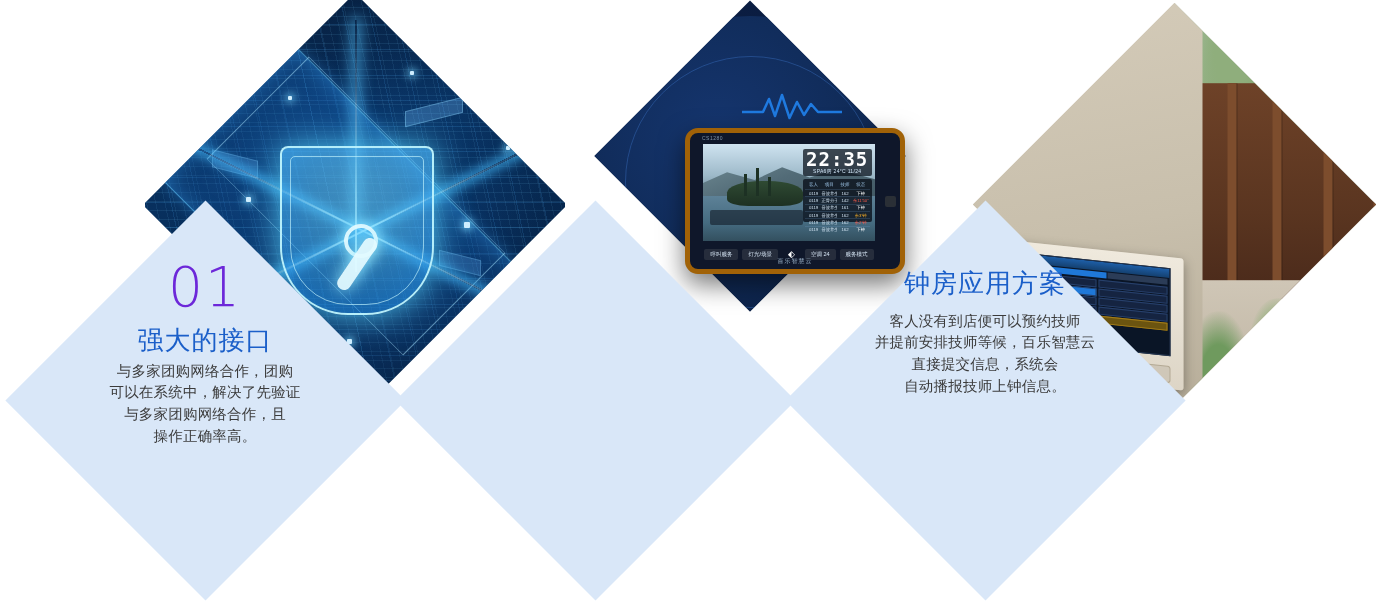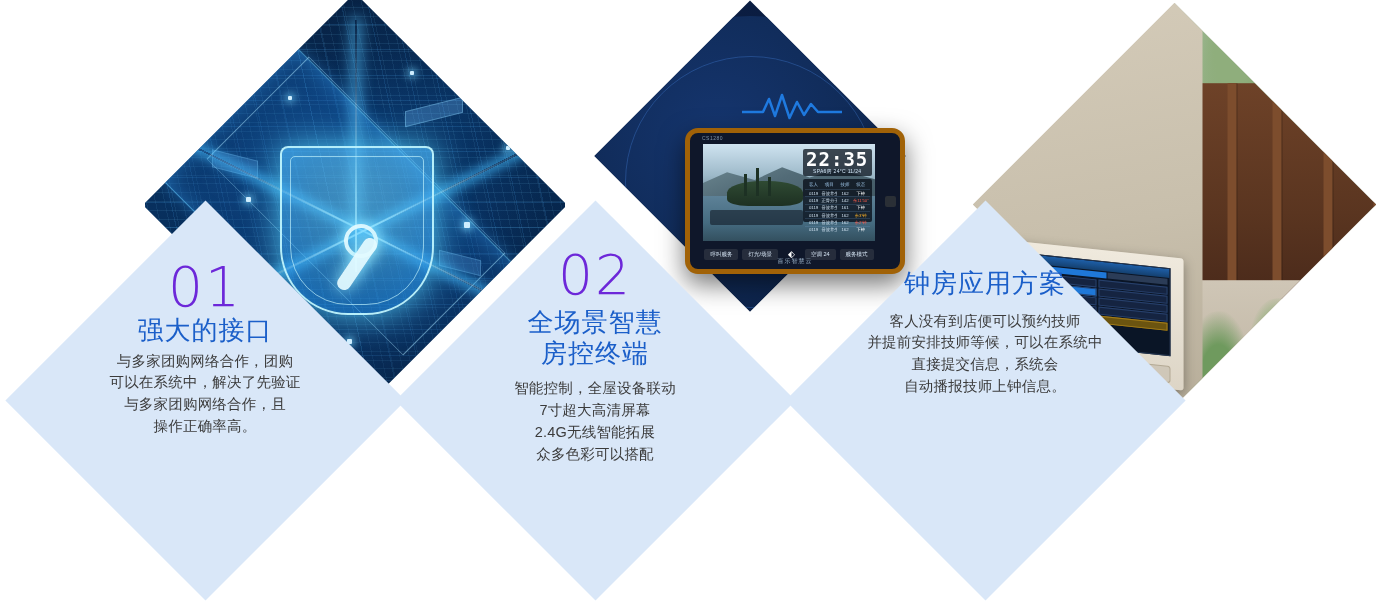--- a/index.html
+++ b/index.html
@@ -359,57 +359,42 @@
           </div>
         </div>
       </div>
     </div>
   </div>
 
   <div class="txt-dia" style="left:64px;top:259px;"></div>
   <div class="txt-wrap" style="left:205px;top:400px;">
     <div class="txt-inner" style="padding-top:60px;">
       <div class="num">01</div>
-      <div class="ttl" style="">
+      <div class="ttl" style="margin-top:10px;">
         <div>强大的接口</div>
       </div>
       <div class="body-txt" style="margin-top:5px;">
         <div>与多家团购网络合作，团购</div>
         <div>可以在系统中，解决了先验证</div>
         <div>与多家团购网络合作，且</div>
         <div>操作正确率高。</div>
       </div>
     </div>
   </div>
 
   <div class="txt-dia" style="left:454px;top:259px;"></div>
-  <div class="txt-wrap" style="left:595px;top:400px;">
-    <div class="txt-inner" style="padding-top:48px;">
-      <div class="num">02</div>
-      <div class="ttl" style="margin-top:4px;">
-        <div>全场景智慧</div>
-        <div>房控终端</div>
-      </div>
-      <div class="body-txt" style="margin-top:10px;">
-        <div>智能控制，全屋设备联动</div>
-        <div>7寸超大高清屏幕</div>
-        <div>2.4G无线智能拓展</div>
-        <div>众多色彩可以搭配</div>
-      </div>
-    </div>
-  </div>
 
   <div class="txt-dia" style="left:844px;top:259px;"></div>
   <div class="txt-wrap" style="left:985px;top:400px;">
     <div class="txt-inner" style="padding-top:58px;">
       <div class="ttl" style="margin-top:10px;">
         <div>钟房应用方案</div>
       </div>
       <div class="body-txt" style="margin-top:12px;">
         <div>客人没有到店便可以预约技师</div>
-        <div>并提前安排技师等候，可以在系统中</div>
+        <div>并提前安排技师等候，百乐智慧云</div>
         <div>直接提交信息，系统会</div>
         <div>自动播报技师上钟信息。</div>
       </div>
     </div>
   </div>
 
 </div>
 
 </body></html>

